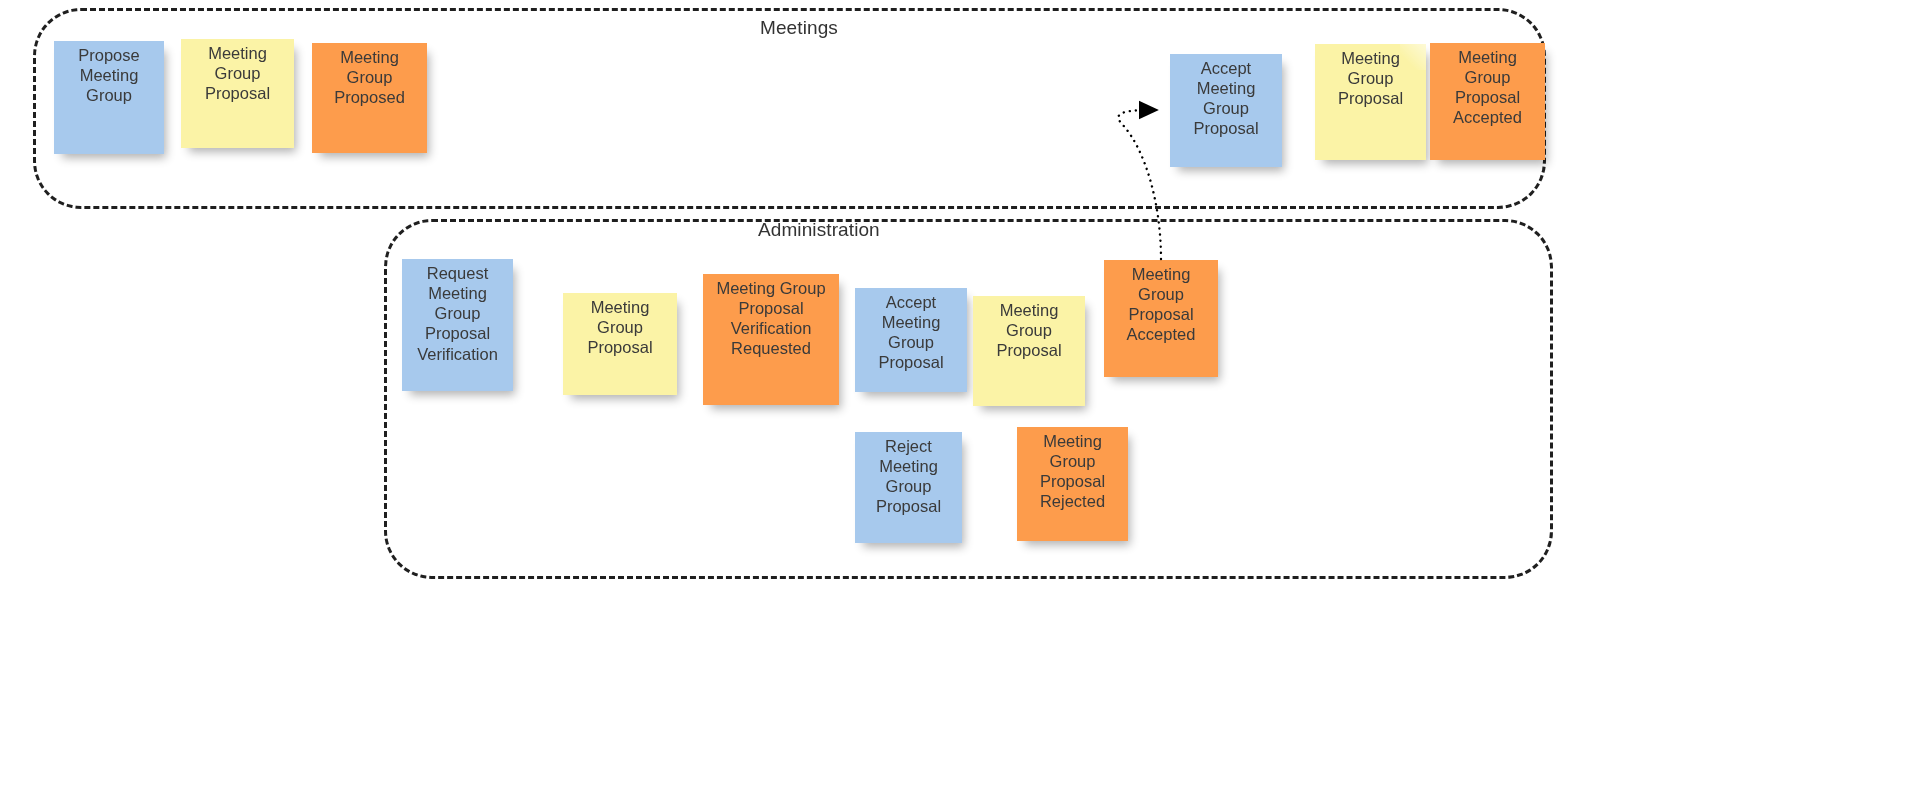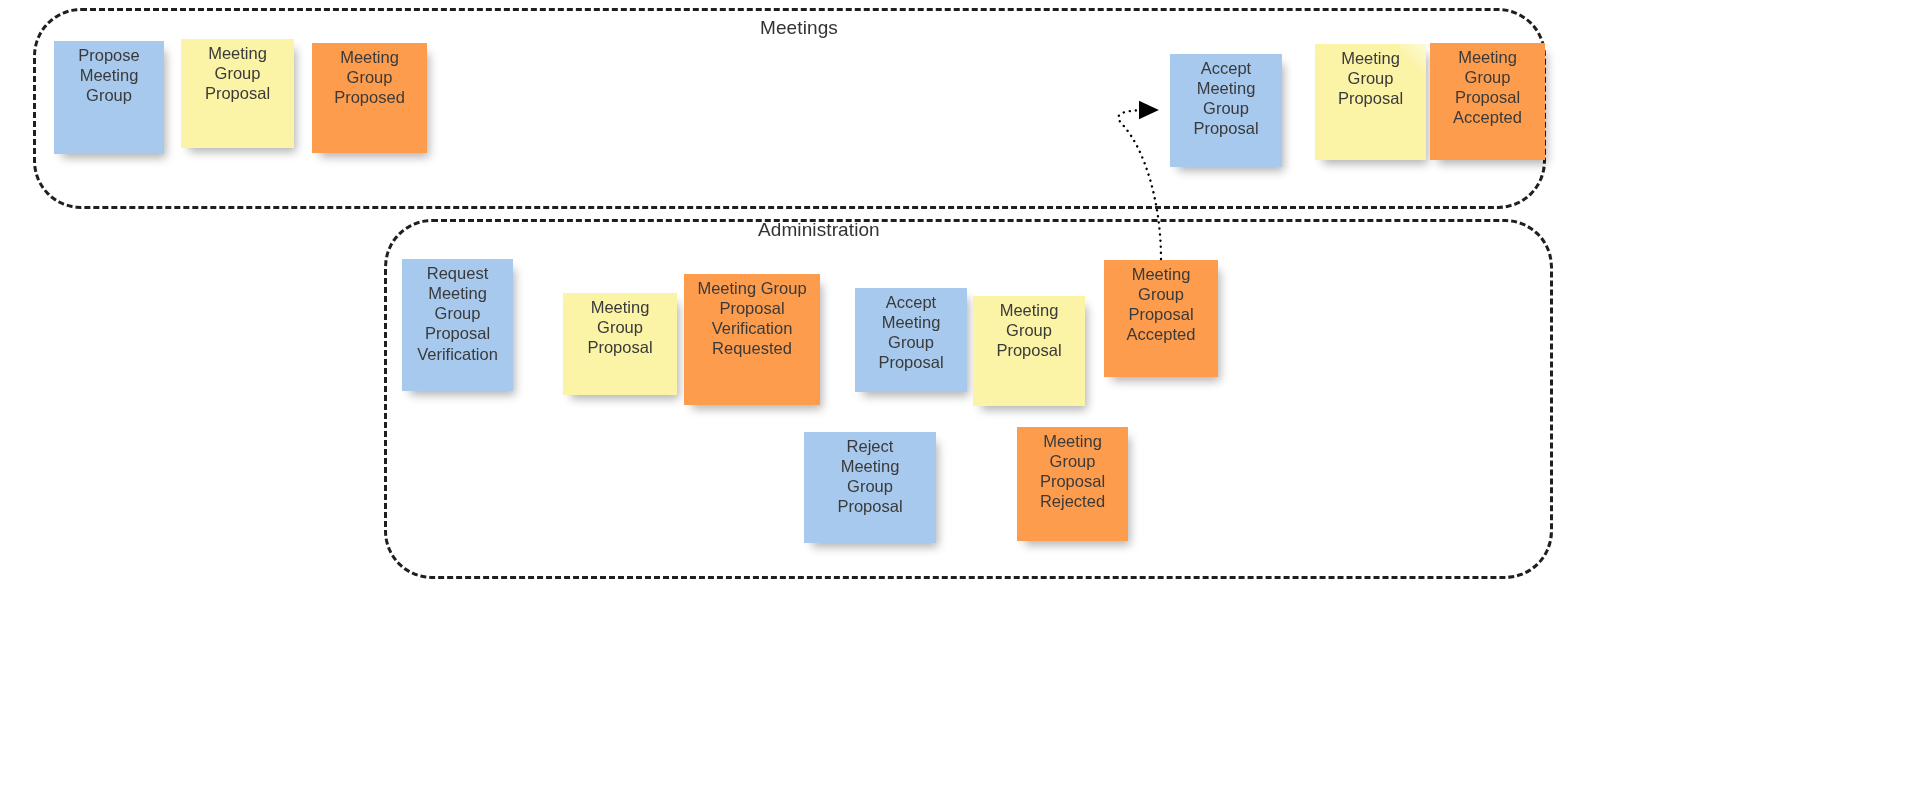--- a/index.html
+++ b/index.html
@@ -131,21 +131,21 @@
       <div class="note blue" style="left: 402px; top: 259px; width: 111px; height: 132px;">
         <span class="note-text">Request Meeting
 Group Proposal
 Verification</span>
       </div>
       <div class="note yellow" style="left: 563px; top: 293px; width: 114px; height: 102px;">
         <span class="note-text">Meeting
 Group
 Proposal</span>
       </div>
-      <div class="note orange" style="left: 684px; top: 274px; width: 136px; height: 131px;">
+      <div class="note orange" style="left: 703px; top: 274px; width: 136px; height: 131px;">
         <span class="note-text">Meeting Group
 Proposal
 Verification
 Requested</span>
       </div>
       <div class="note blue" style="left: 855px; top: 288px; width: 112px; height: 104px;">
         <span class="note-text">Accept
 Meeting
 Group
 Proposal</span>
@@ -154,21 +154,21 @@
         <span class="note-text">Meeting
 Group
 Proposal</span>
       </div>
       <div class="note orange" style="left: 1104px; top: 260px; width: 114px; height: 117px;">
         <span class="note-text">Meeting
 Group
 Proposal
 Accepted</span>
       </div>
-      <div class="note blue" style="left: 804px; top: 432px; width: 132px; height: 111px;">
+      <div class="note blue" style="left: 855px; top: 432px; width: 107px; height: 111px;">
         <span class="note-text">Reject
 Meeting
 Group
 Proposal</span>
       </div>
       <div class="note orange" style="left: 1017px; top: 427px; width: 111px; height: 114px;">
         <span class="note-text">Meeting
 Group
 Proposal
 Rejected</span>

